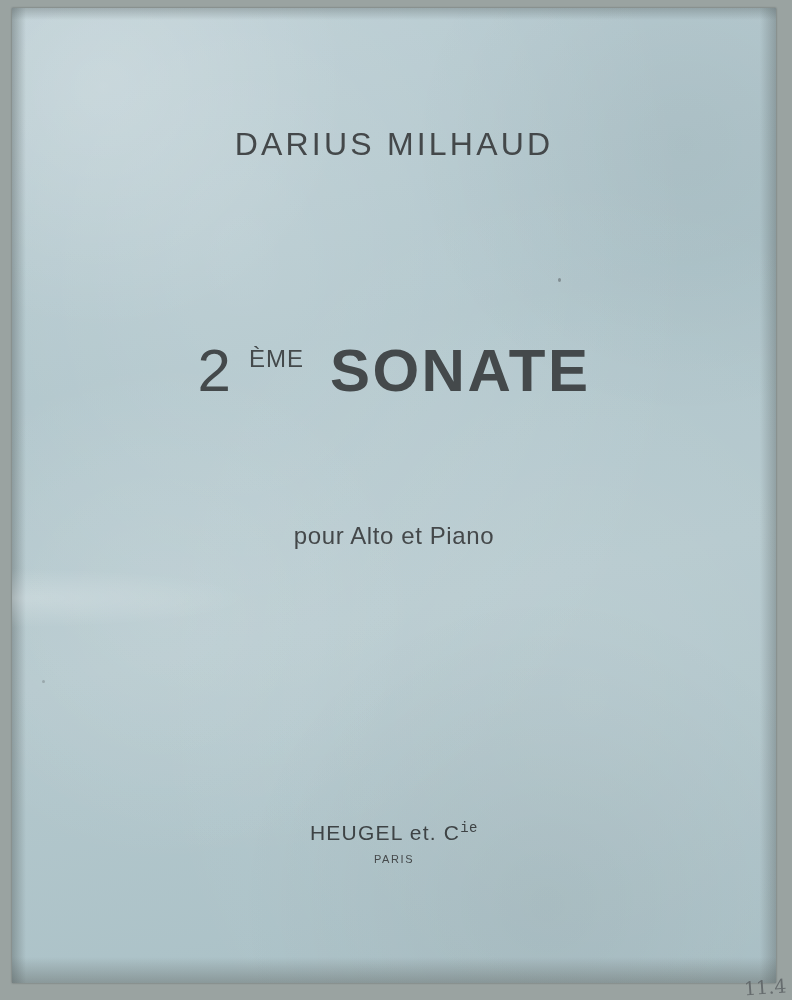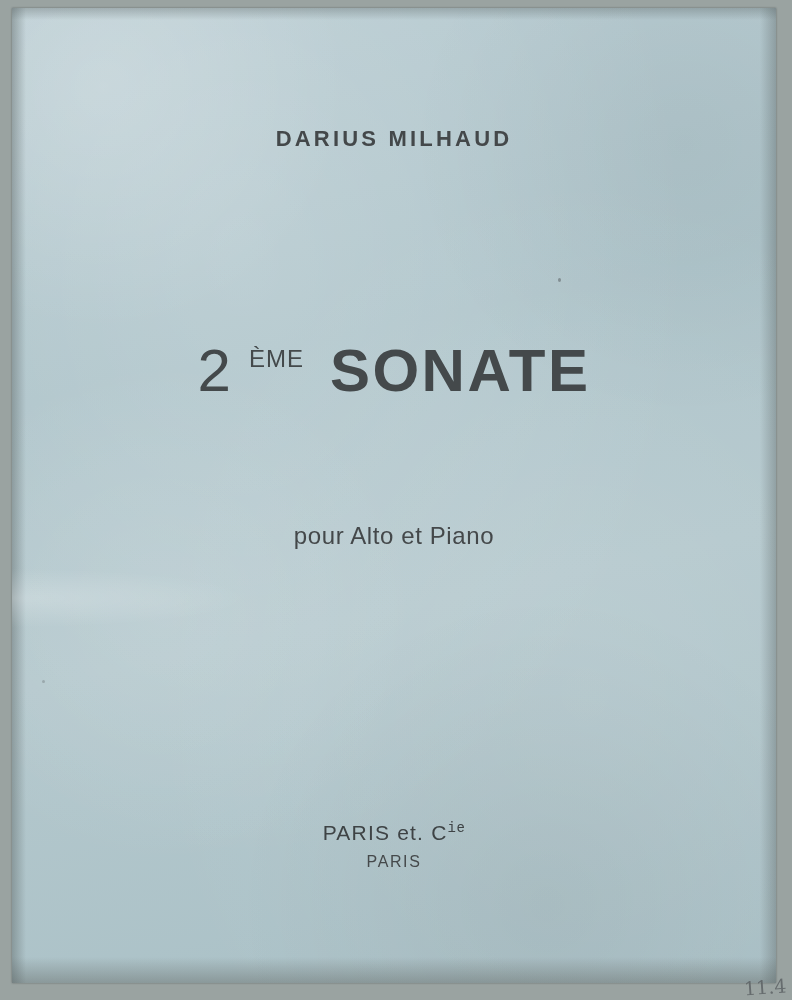--- a/index.html
+++ b/index.html
@@ -65,23 +65,23 @@
   .txt {
     position: absolute;
     width: 100%;
     text-align: center;
     color: #3b3f40;
     z-index: 3;
   }
 
   #composer {
     top: 118px;
-    font-size: 22px;
+    font-size: 32px;
     letter-spacing: 3.2px;
-    font-weight: 700;
+    font-weight: 400;
     color: #44484a;
   }
 
   #title-row {
     top: 334px;
     display: flex;
     justify-content: center;
     align-items: flex-start;
     z-index: 3;
   }
@@ -125,21 +125,21 @@
   }
   #publisher sup {
     font-size: 14px;
     letter-spacing: 0.5px;
     vertical-align: super;
     font-family: Liberation Mono, monospace;
   }
 
   #city {
     top: 845px;
-    font-size: 16px;
+    font-size: 11px;
     letter-spacing: 1.6px;
     color: #45494b;
   }
 
   
   #pencil-mark {
     position: absolute;
     right: 6px;
     bottom: 2px;
     font-family: "DejaVu Serif", serif;
@@ -186,21 +186,21 @@
 
     <div class="txt" id="title-row">
       <span id="title-num">2</span>
       <span id="title-sup">ÈME</span>
       <span id="title-main">SONATE</span>
     </div>
 
     <div class="txt" id="subtitle">pour Alto et Piano</div>
 
     <div class="txt" id="publisher">
-      <span>PARIS et. C</span><sup>ie</sup>
+      <span>HEUGEL et. C</span><sup>ie</sup>
     </div>
 
     <div class="txt" id="city">PARIS</div>
 
   </div>
 
   <div id="pencil-mark">11.4</div>
 
 </div>
 

